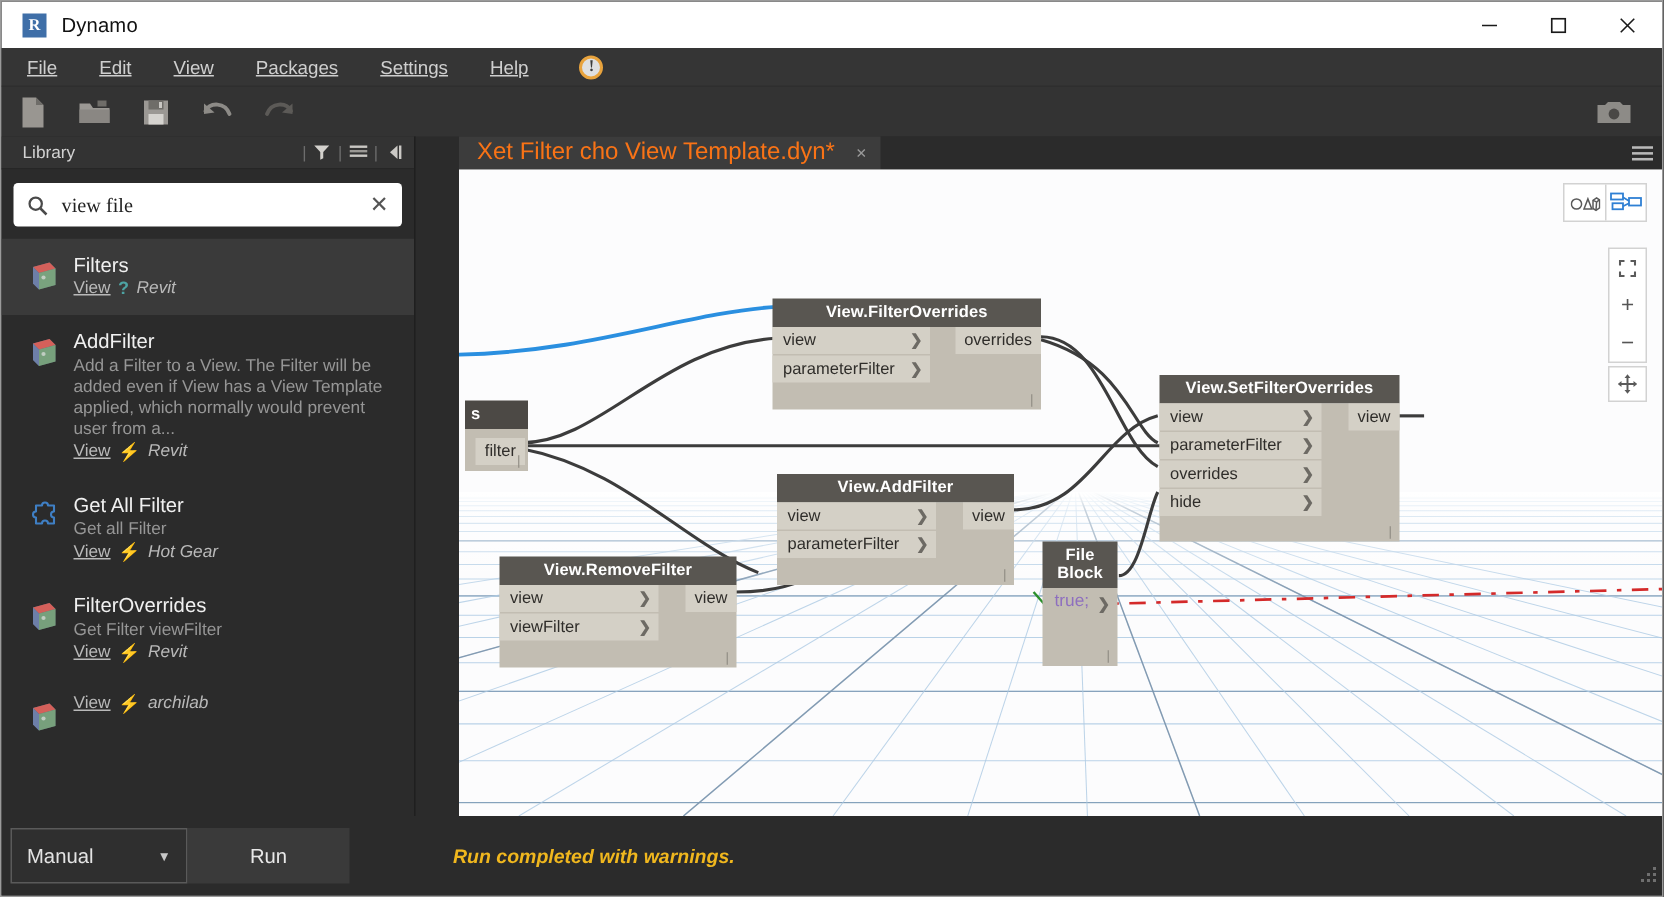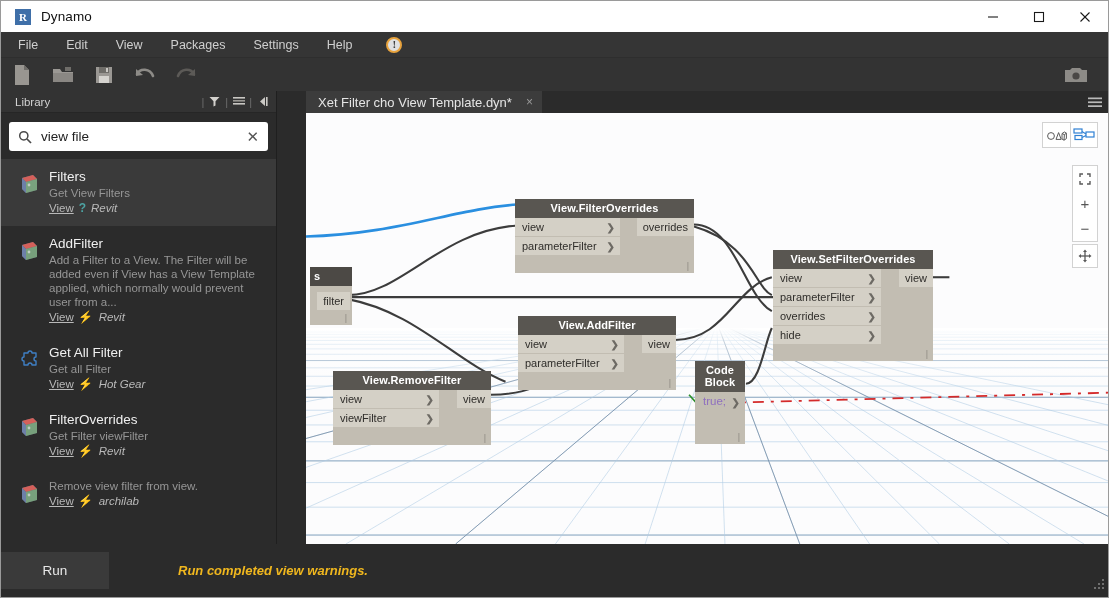--- a/index.html
+++ b/index.html
@@ -41,21 +41,21 @@
 
   
   .menubar {
     position: absolute; top: 31px; left: 0; right: 0; height: 26px;
     background: #353535;
     display: flex; align-items: center;
     border-bottom: 1px solid #2e2e2e;
   }
   .menu-item {
     font-size: 12.5px; color: #cfcfcf;
-    padding: 4px 0; margin: 0 14px;
+    padding: 4px 0; margin: 0 14px; text-decoration: underline;
   }
   .menu-item:first-child { margin-left: 17px; }
   .warn-icon {
     margin-left: 20px; width: 16px; height: 16px;
     border-radius: 50%;
     background: #dfe0e1;
     border: 2px solid #e8a33d;
     display: flex; align-items: center; justify-content: center;
     color: #3c3c3c; font-size: 11px; font-weight: bold; line-height: 1;
     font-family: "Liberation Serif", serif;
@@ -93,21 +93,21 @@
 
   .search-wrap { padding: 9px 8px 8px 8px; }
   .search-box {
     height: 29px; background: #ffffff; border-radius: 3px;
     display: flex; align-items: center; padding: 0 9px;
   }
   .search-icon { color: #555; display: flex; align-items: center; }
   .search-input {
     flex: 1; border: none; outline: none;
     font-size: 13.5px; color: #222; margin-left: 9px;
-    font-family: Liberation Sans, sans-serif;
+    font-family: Liberation Serif, serif;
     background: transparent;
   }
   .search-clear { color: #555; font-size: 15px; line-height: 1; cursor: pointer; }
 
   .results { position: absolute; top: 68px; left: 0; right: 0; bottom: 0; overflow: hidden; }
   .res-item {
     display: flex; padding: 10px 8px 12px 8px;
   }
   .res-item.sel { background: #3a3a3a; }
   .res-icon {
@@ -128,21 +128,21 @@
   .tabbar {
     position: absolute; top: 90px; left: 305px; right: 0; height: 22px;
     background: #2b2b2b;
     display: flex; align-items: stretch;
   }
   .tab {
     background: #3c3c3c;
     display: flex; align-items: center;
     padding: 0 9px 0 12px; gap: 14px;
   }
-  .tab-label { font-size: 13px; color: #e5e5e5; }
+  .tab-label { font-size: 16px; color: #f97316; }
   .tab-close { font-size: 12px; color: #9a9a9a; line-height: 1; }
   .tabbar-spacer { flex: 1; }
   .tab-menu { width: 26px; display: flex; align-items: center; justify-content: center; }
 
   
   .canvas {
     position: absolute; top: 112px; left: 305px; right: 0; bottom: 53px;
     background: #fbfbfb;
     overflow: hidden;
   }
@@ -364,21 +364,20 @@
           <svg width="22" height="22" viewBox="0 0 22 22">
             <path d="M4 5 L15 2 L19 6 L19 17 L8 20 L4 16 z" fill="#8fa3c6" opacity="0.45"></path>
             <path d="M4 5 L15 2 L19 6 L8 9 z" fill="#d4605a"></path>
             <path d="M8 9 L19 6 L19 17 L8 20 z" fill="#7fb07f" opacity="0.8"></path>
             <path d="M4 5 L8 9 L8 20 L4 16 z" fill="#6d7fa8"></path>
             <circle cx="11" cy="12" r="1.4" fill="#e0e0e0" opacity="0.7"></circle>
           </svg>
         </div>
         <div class="res-body">
           <div class="res-title">Filters</div>
-          <div class="res-desc">Get View Filters</div>
           <div class="res-meta">
             <span class="res-cat">View</span>
             <span class="res-mark q">?</span>
             <span class="res-lib">Revit</span>
           </div>
         </div>
       </div>
 
       <div class="res-item">
         <div class="res-icon">
@@ -443,21 +442,20 @@
         <div class="res-icon">
           <svg width="22" height="22" viewBox="0 0 22 22">
             <path d="M4 5 L15 2 L19 6 L19 17 L8 20 L4 16 z" fill="#8fa3c6" opacity="0.45"></path>
             <path d="M4 5 L15 2 L19 6 L8 9 z" fill="#d4605a"></path>
             <path d="M8 9 L19 6 L19 17 L8 20 z" fill="#7fb07f" opacity="0.8"></path>
             <path d="M4 5 L8 9 L8 20 L4 16 z" fill="#6d7fa8"></path>
             <circle cx="11" cy="12" r="1.4" fill="#e0e0e0" opacity="0.7"></circle>
           </svg>
         </div>
         <div class="res-body">
-          <div class="res-desc">Remove view filter from view.</div>
           <div class="res-meta">
             <span class="res-cat">View</span>
             <span class="res-mark bolt">⚡</span>
             <span class="res-lib">archilab</span>
           </div>
         </div>
       </div>
 
     </div>
   </div>
@@ -581,21 +579,21 @@
         <path d="M441 272 C455 272, 460 230, 467 216"></path>
 
         <path d="M628 165 L645 165"></path>
       </g>
 
       <path d="M0 124 C90 122, 150 96, 212 92" fill="none" stroke="#2a8fe0" stroke-width="2.6"></path>
     </svg>
 
     <div class="node" style="left:4px; top:154px; width:42px;">
       <div class="node-hdr dark" style="text-align:left; padding-left:4px;">s</div>
-      <div class="node-body" style="height:39px; position:relative;">
+      <div class="node-body" style="height:28px; position:relative;">
         <div class="port-out" style="position:absolute; right:2px; top:6px;">filter</div>
         <div class="grip">|</div>
       </div>
     </div>
 
     <div class="node" style="left:209px; top:86px; width:179px;">
       <div class="node-hdr">View.FilterOverrides</div>
       <div class="node-body" style="height:55px; position:relative;">
         <div class="port-row" style="width:105px;">
           <div class="port-in" style="width:105px;">
@@ -680,21 +678,21 @@
             <span>viewFilter</span>
             <span class="chev">❯</span>
           </div>
         </div>
         <div class="port-out" style="top:0;">view</div>
         <div class="grip">|</div>
       </div>
     </div>
 
     <div class="node codeblk" style="left:389px; top:248px; width:50px;">
-      <div class="node-hdr">Code Block</div>
+      <div class="node-hdr">File Block</div>
       <div class="node-body" style="height:52px; position:relative;">
         <div class="code-line">
           <span class="code-true">true;</span>
         </div>
         <div class="chev" style="position:absolute; right:5px; top:5px; color:#6d6a64; font-size:10px; font-weight:bold;">❯</div>
         <div class="grip">|</div>
       </div>
     </div>
 
     <div class="cv-controls">
@@ -733,22 +731,26 @@
           <path d="M7 0.5 L9 3 H5 z M7 13.5 L5 11 H9 z M0.5 7 L3 5 V9 z M13.5 7 L11 9 V5 z" fill="#5a5a5a"></path>
           <line x1="7" y1="2.5" x2="7" y2="11.5" stroke="#5a5a5a" stroke-width="1.3"></line>
           <line x1="2.5" y1="7" x2="11.5" y2="7" stroke="#5a5a5a" stroke-width="1.3"></line>
         </svg>
       </div>
     </div>
 
   </div>
 
   <div class="bottombar">
+    <div class="run-select">
+      <span>Manual</span>
+      <span class="caret">▼</span>
+    </div>
     <div class="run-btn">Run</div>
-    <div class="run-status">Run completed view warnings.</div>
+    <div class="run-status">Run completed with warnings.</div>
     <div class="resize-grip">
       <svg width="11" height="11" viewBox="0 0 11 11">
         <g fill="#6f6f6f">
           <rect x="8" y="0" width="2" height="2"></rect>
           <rect x="4" y="4" width="2" height="2"></rect>
             <rect x="8" y="4" width="2" height="2"></rect>
           <rect x="0" y="8" width="2" height="2"></rect>
             <rect x="4" y="8" width="2" height="2"></rect>
             <rect x="8" y="8" width="2" height="2"></rect>
         </g>

